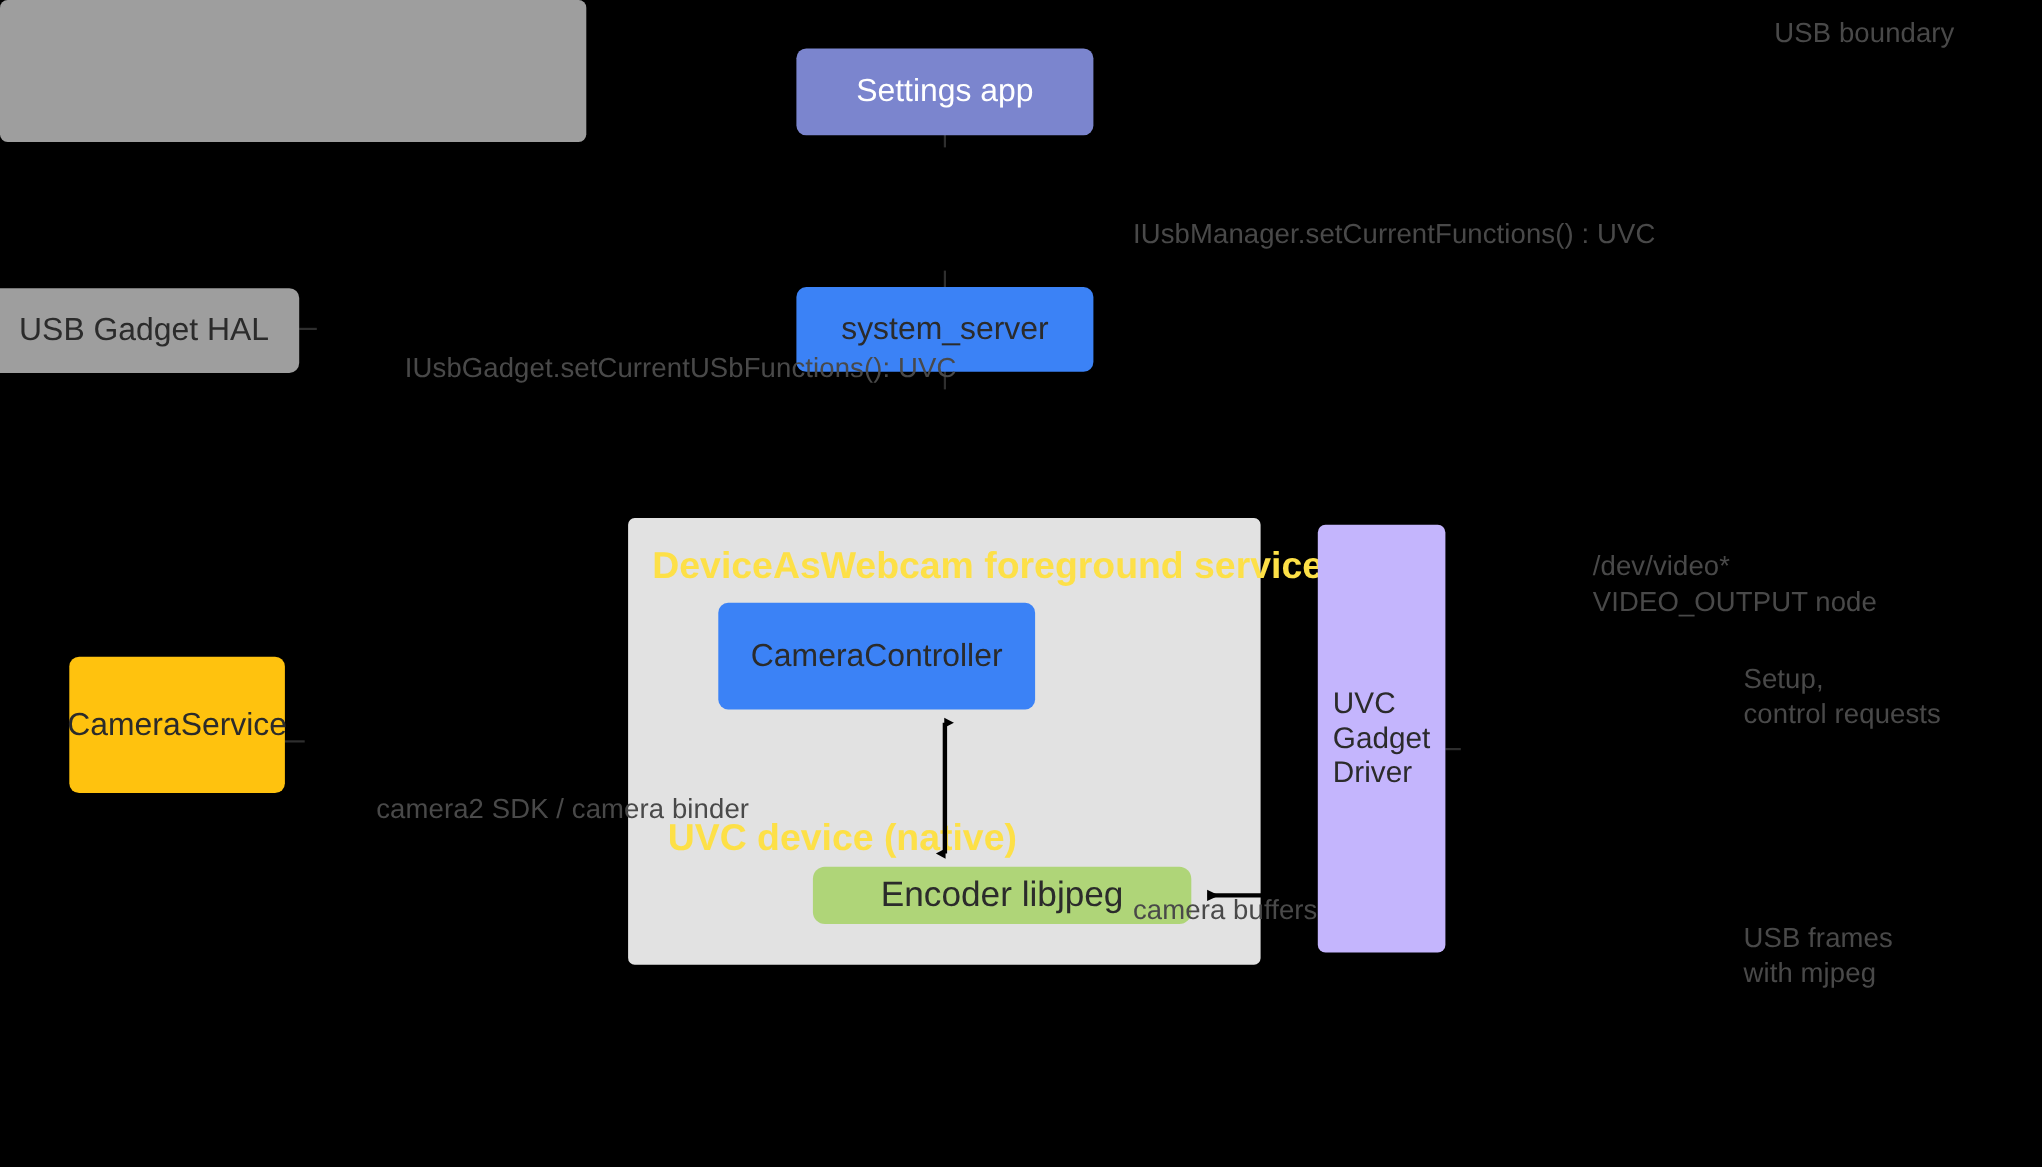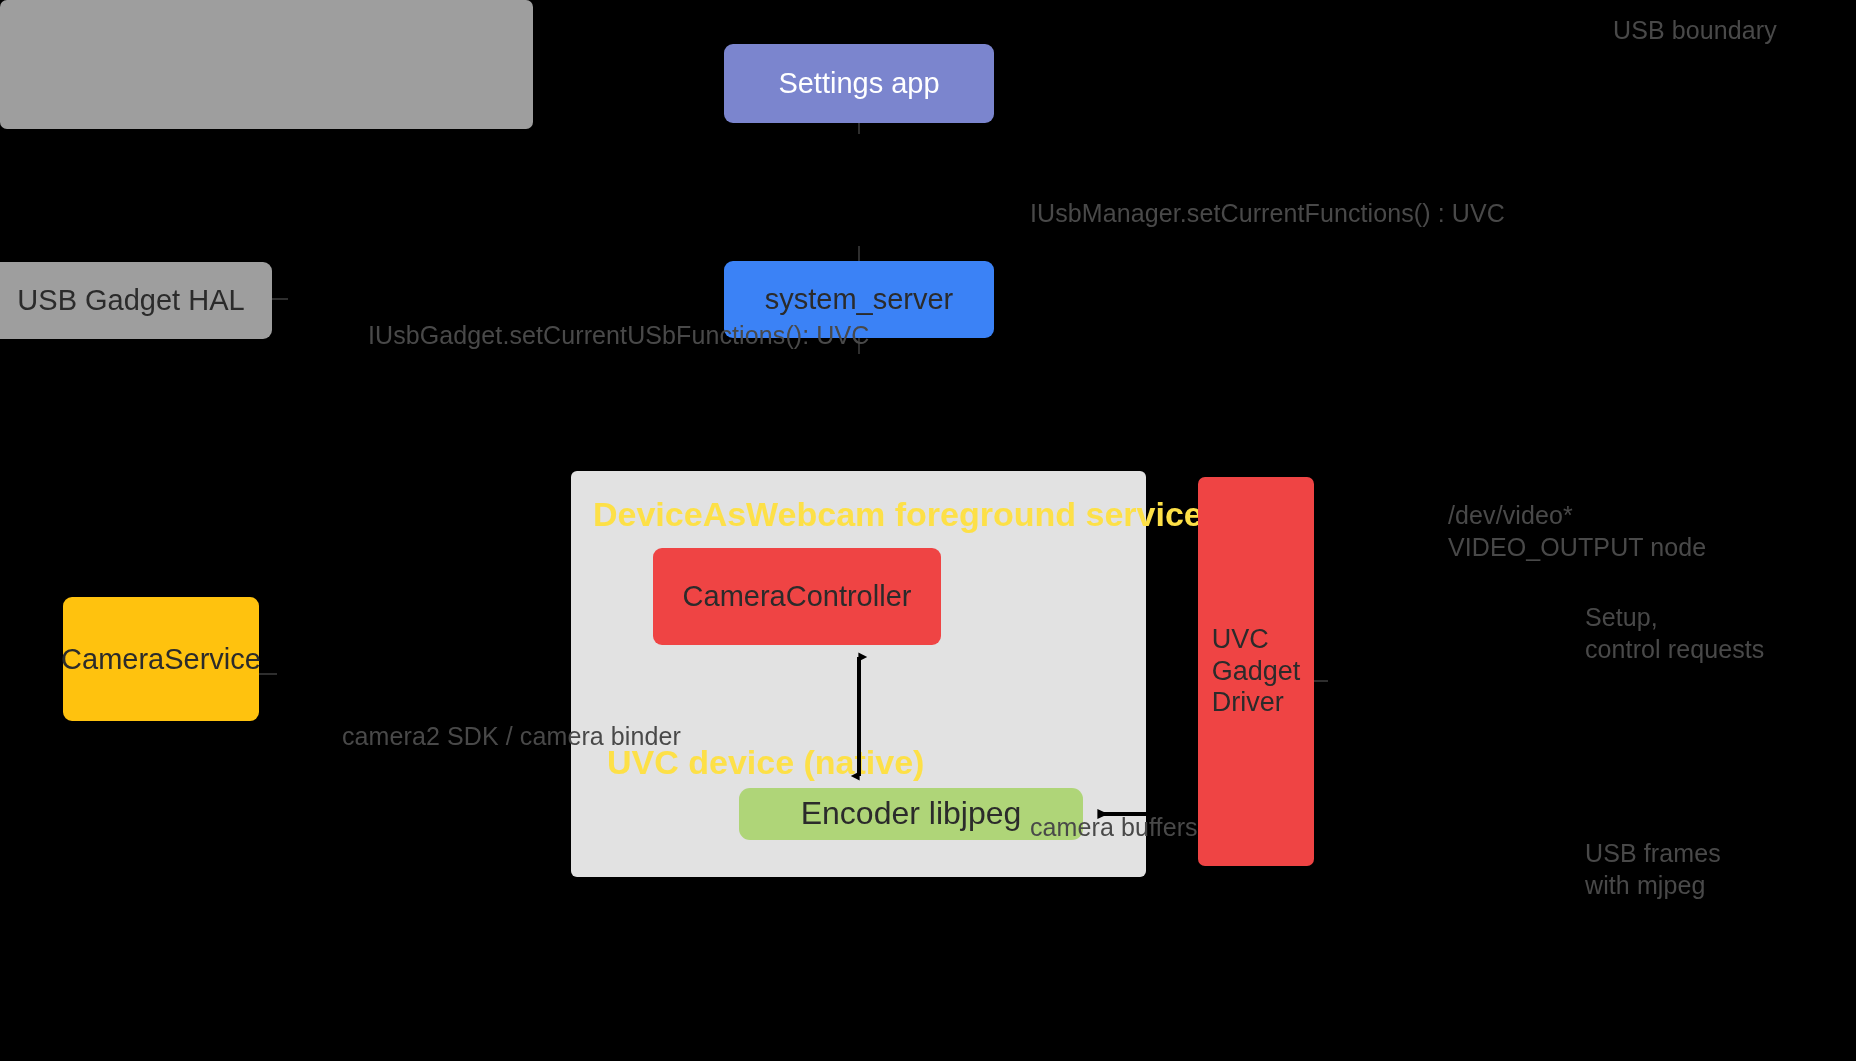--- a/index.html
+++ b/index.html
@@ -91,28 +91,28 @@
   <div class="node" id="usb-gadget-hal" style="background:#9e9e9e;">USB Gadget HAL</div>
 
   <div class="node" id="system-server" style="background:#3b82f6;">system_server</div>
 
   <div class="node" id="camera-service" style="background:#ffc20e;">CameraService</div>
 
   <div id="das-panel" class="node" style="display:block;">
   </div>
   <div class="panel-title" style="left:593px; top:495px;">DeviceAsWebcam foreground service</div>
 
-  <div class="node" id="camera-controller" style="background:#ef4444;">CameraController</div>
+  <div class="node" id="camera-controller" style="background:#3b82f6;">CameraController</div>
 
   <div id="uvc-native"></div>
   <div class="panel-title" style="left:607px; top:743px;">UVC device (native)</div>
 
   <div class="node" id="encoder-libjpeg" style="background:#afd578;">Encoder libjpeg</div>
 
-  <div class="node" id="uvc-gadget-driver" style="background:#ef4444;">UVC
+  <div class="node" id="uvc-gadget-driver" style="background:#c4b5fd;">UVC
 Gadget
 Driver</div>
 
   <svg class="overlay" viewBox="0 0 1856 1061" xmlns="http://www.w3.org/2000/svg">
     <defs>
       <marker id="arrowhead-up" markerWidth="10" markerHeight="10" refX="5" refY="8.6" orient="auto" markerUnits="userSpaceOnUse">
         <polygon points="5,0.4 9.6,9.2 0.4,9.2" fill="#000000"></polygon>
       </marker>
       <marker id="arrowhead-down" markerWidth="10" markerHeight="10" refX="5" refY="1.4" orient="auto" markerUnits="userSpaceOnUse">
         <polygon points="5,9.6 0.4,0.8 9.6,0.8" fill="#000000"></polygon>

